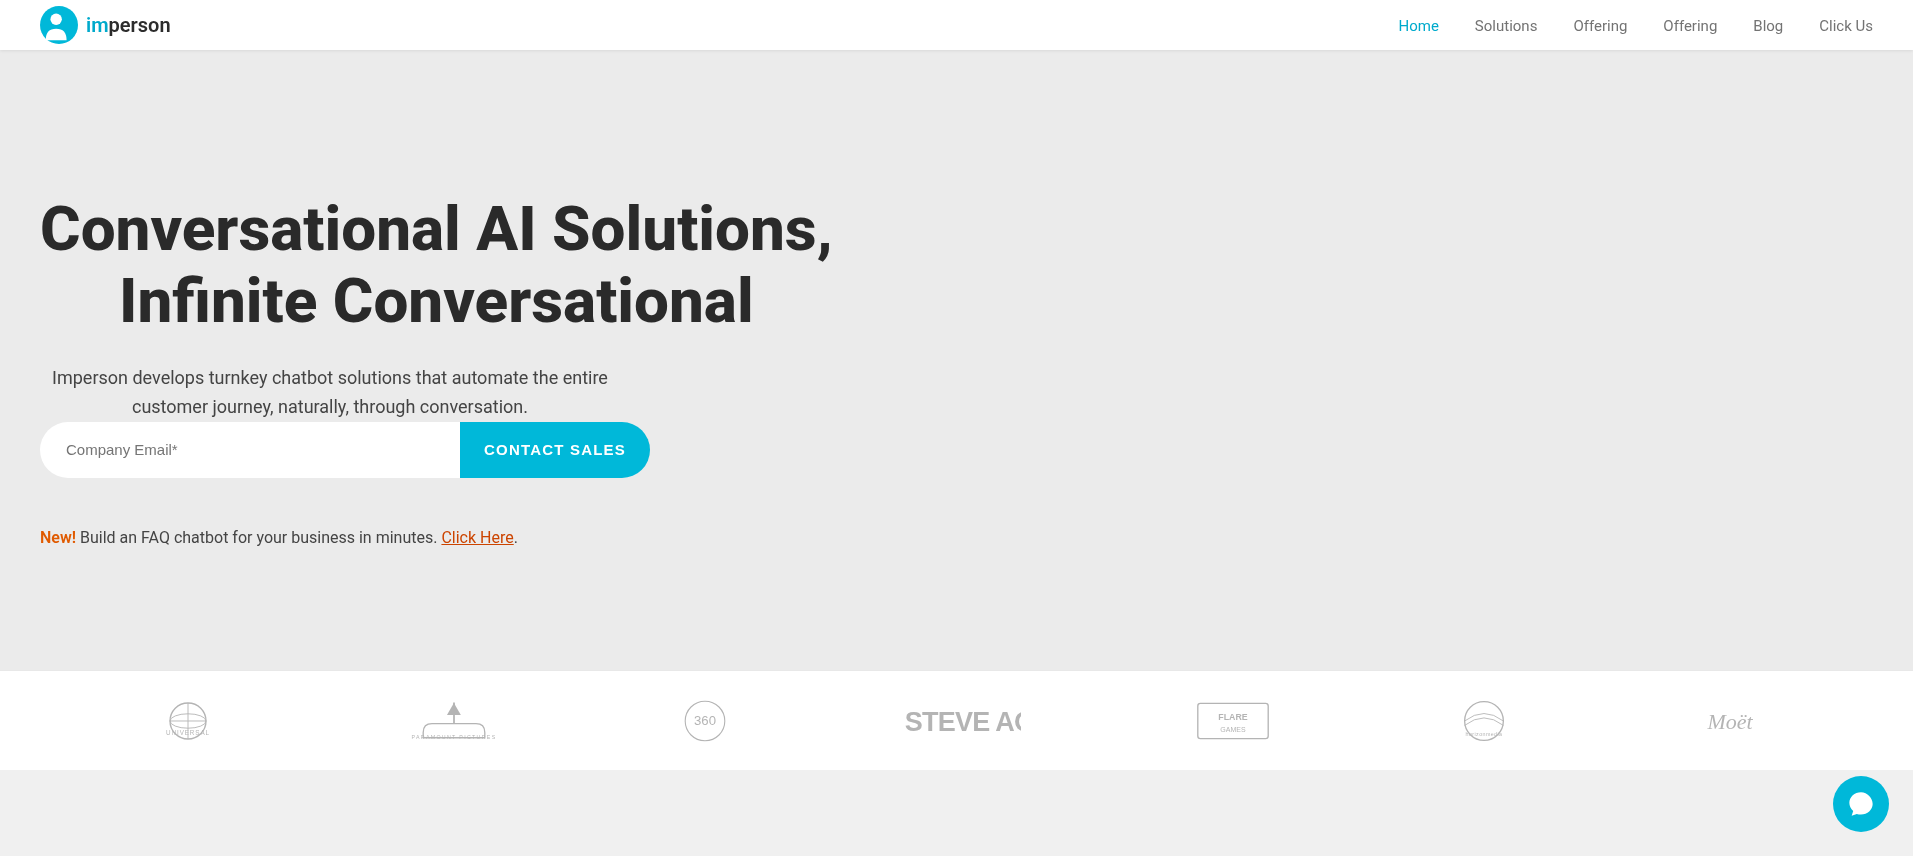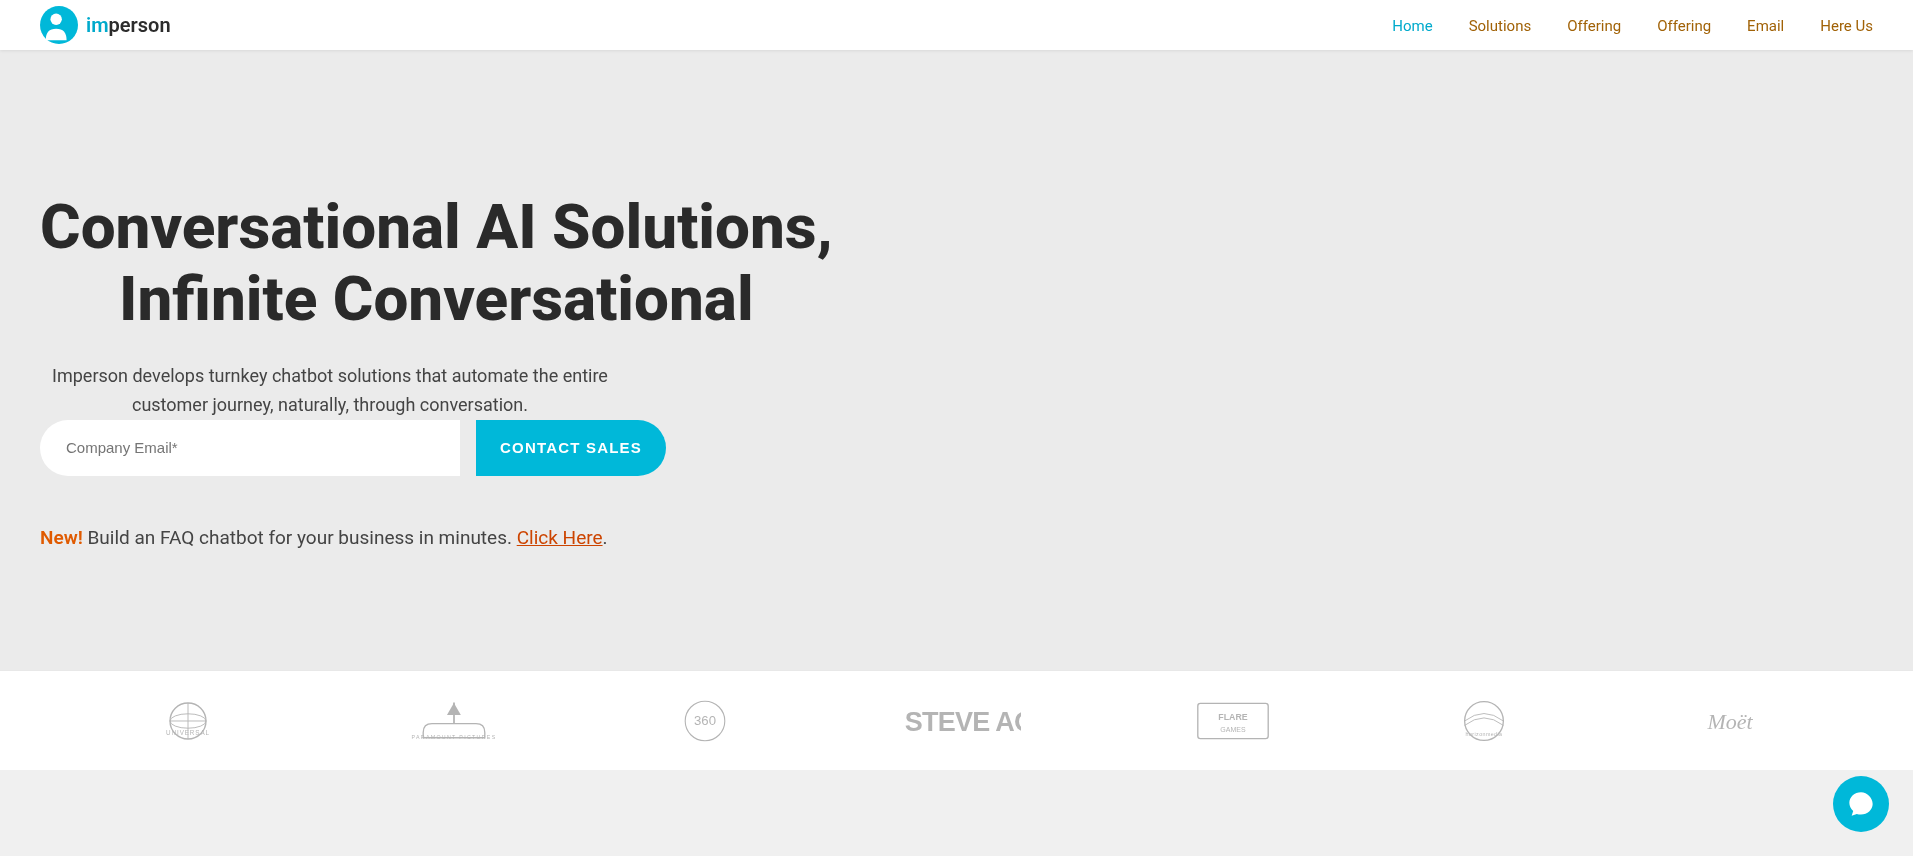--- a/index.html
+++ b/index.html
@@ -56,21 +56,21 @@
       display: flex;
       align-items: center;
       gap: 36px;
       list-style: none;
       margin-left: 19px;
     }
 
     .nav-links a {
       text-decoration: none;
       font-size: 15px;
-      color: #a16207;
+      color: #737373;
       font-weight: 400;
     }
 
     .nav-links a.active {
       color: #00aacc;
     }
 
     
     .hero {
       margin-top: 50px;
@@ -96,21 +96,21 @@
     .hero-subtitle {
       font-size: 18px;
       color: #444;
       max-width: 580px;
       line-height: 1.6;
     }
 
     .cta-row {
       display: flex;
       align-items: center;
-      gap: 16px;
+      gap: 0;
       margin-bottom: 50px;
     }
 
     .email-input {
       width: 420px;
       height: 56px;
       border: none;
       border-radius: 40px 0 0 40px;
       padding: 0 26px;
       font-size: 15px;
@@ -127,21 +127,21 @@
       border: none;
       border-radius: 0 40px 40px 0;
       font-size: 15px;
       font-weight: 700;
       letter-spacing: 0.08em;
       cursor: pointer;
       white-space: nowrap;
     }
 
     .new-text {
-      font-size: 19px;
+      font-size: 16px;
       color: #444;
     }
 
     .new-text .new-label {
       color: #e05a00;
       font-weight: 600;
     }
 
     .new-text a {
       color: #cc4400;
@@ -218,24 +218,24 @@
     <li>
       <a href="#">Solutions</a>
     </li>
     <li>
       <a href="#">Offering</a>
     </li>
     <li>
       <a href="#">Offering</a>
     </li>
     <li>
-      <a href="#">Email</a>
-    </li>
-    <li>
-      <a href="#">Here Us</a>
+      <a href="#">Blog</a>
+    </li>
+    <li>
+      <a href="#">Click Us</a>
     </li>
   </ul>
 </nav>
 
 <section class="hero">
   <h1 class="hero-title">
     <span>Conversational AI Solutions,</span><br>
     <span>Infinite Conversational</span>
   </h1>
   <p class="hero-subtitle">Imperson develops turnkey chatbot solutions that automate the entire customer journey, naturally, through conversation.</p>

